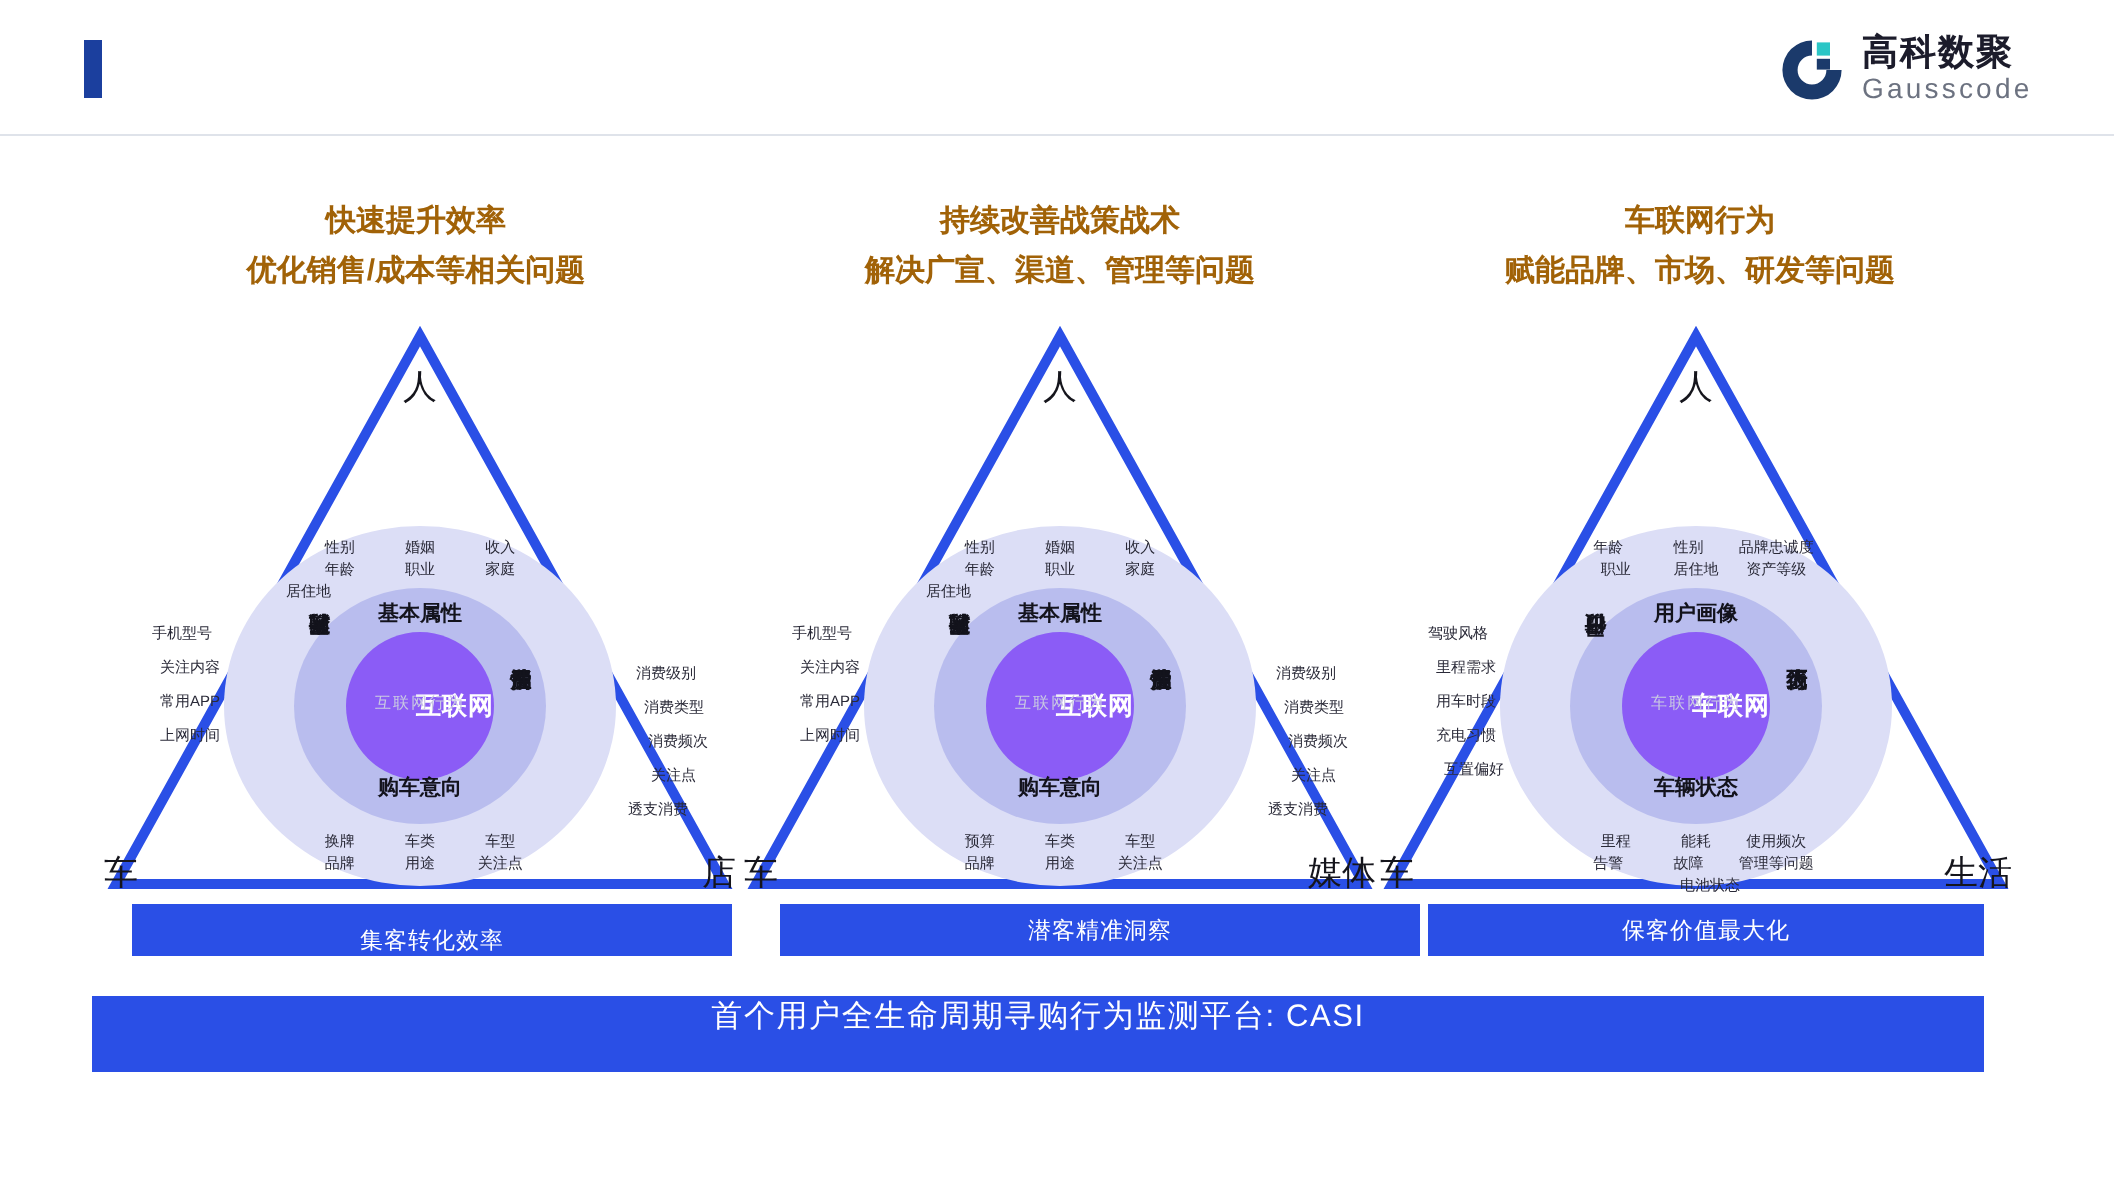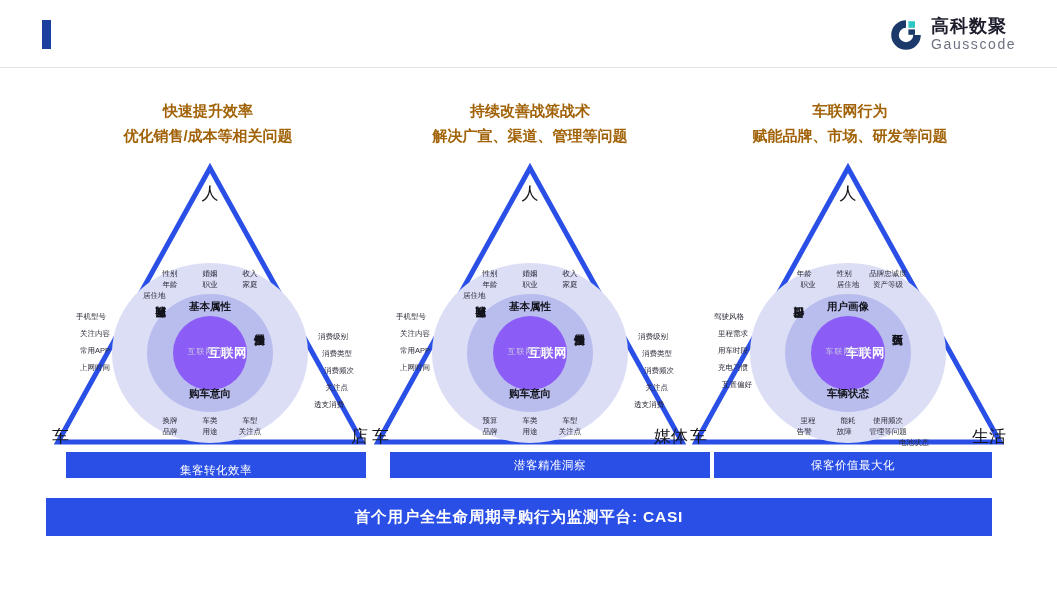--- a/index.html
+++ b/index.html
@@ -117,21 +117,21 @@
   .lab-top .row { font-size: 7.5px; color: #2a2a38; line-height: 11px; white-space: nowrap; }
   .lab-top .row span { display: inline-block; min-width: 30px; margin: 0 4px; }
   .lab-top .row.rowlast { text-align: left; padding-left: 14px; }
 
   .lab-bottom {
     position: absolute; left: 50%; top: 255px; transform: translateX(-50%);
     text-align: center; width: 170px;
   }
   .lab-bottom .row { font-size: 7.5px; color: #2a2a38; line-height: 11px; white-space: nowrap; }
   .lab-bottom .row span { display: inline-block; min-width: 30px; margin: 0 4px; }
-  .lab-bottom .row.rowlast { text-align: right; padding-left: 14px; }
+  .lab-bottom .row.rowlast { text-align: center; padding-left: 14px; }
 
   .lab-side { position: absolute; top: 148px; width: 78px; }
   .lab-side .item { font-size: 7.5px; color: #2a2a38; line-height: 17px; white-space: nowrap; }
   .lab-side.left  { left: 22px;  text-align: left; }
   .lab-side.right { right: 16px; text-align: right; }
   .lab-side.left .item:nth-child(1)  { padding-left: 4px; }
   .lab-side.left .item:nth-child(2)  { padding-left: 8px; }
   .lab-side.left .item:nth-child(3)  { padding-left: 8px; }
   .lab-side.left .item:nth-child(4)  { padding-left: 8px; }
   .lab-side.left .item:nth-child(5)  { padding-left: 12px; }
@@ -149,21 +149,21 @@
     display: flex; align-items: center; justify-content: center;
   }
   .blue-bar span { color: #fff; font-size: 11.5px; letter-spacing: .5px; }
   #bar-0 { left: 66px;  width: 300px; align-items: flex-end; }
   #bar-1 { left: 390px; width: 320px; }
   #bar-2 { left: 714px; width: 278px; }
 
   
   #footer {
     position: absolute; left: 46px; top: 498px; width: 946px; height: 38px;
-    background: #2a4fe6; display: flex; align-items: center; justify-content: center; font-weight: bold;
+    background: #2a4fe6; display: flex; align-items: flex-start; justify-content: center;
   }
   #footer span { color: #fff; font-size: 15.5px; letter-spacing: .8px; }
 </style>
 </head>
 <body>
 
 <div id="slide">
 
   <div id="header">
     <div class="title-bar"></div>

